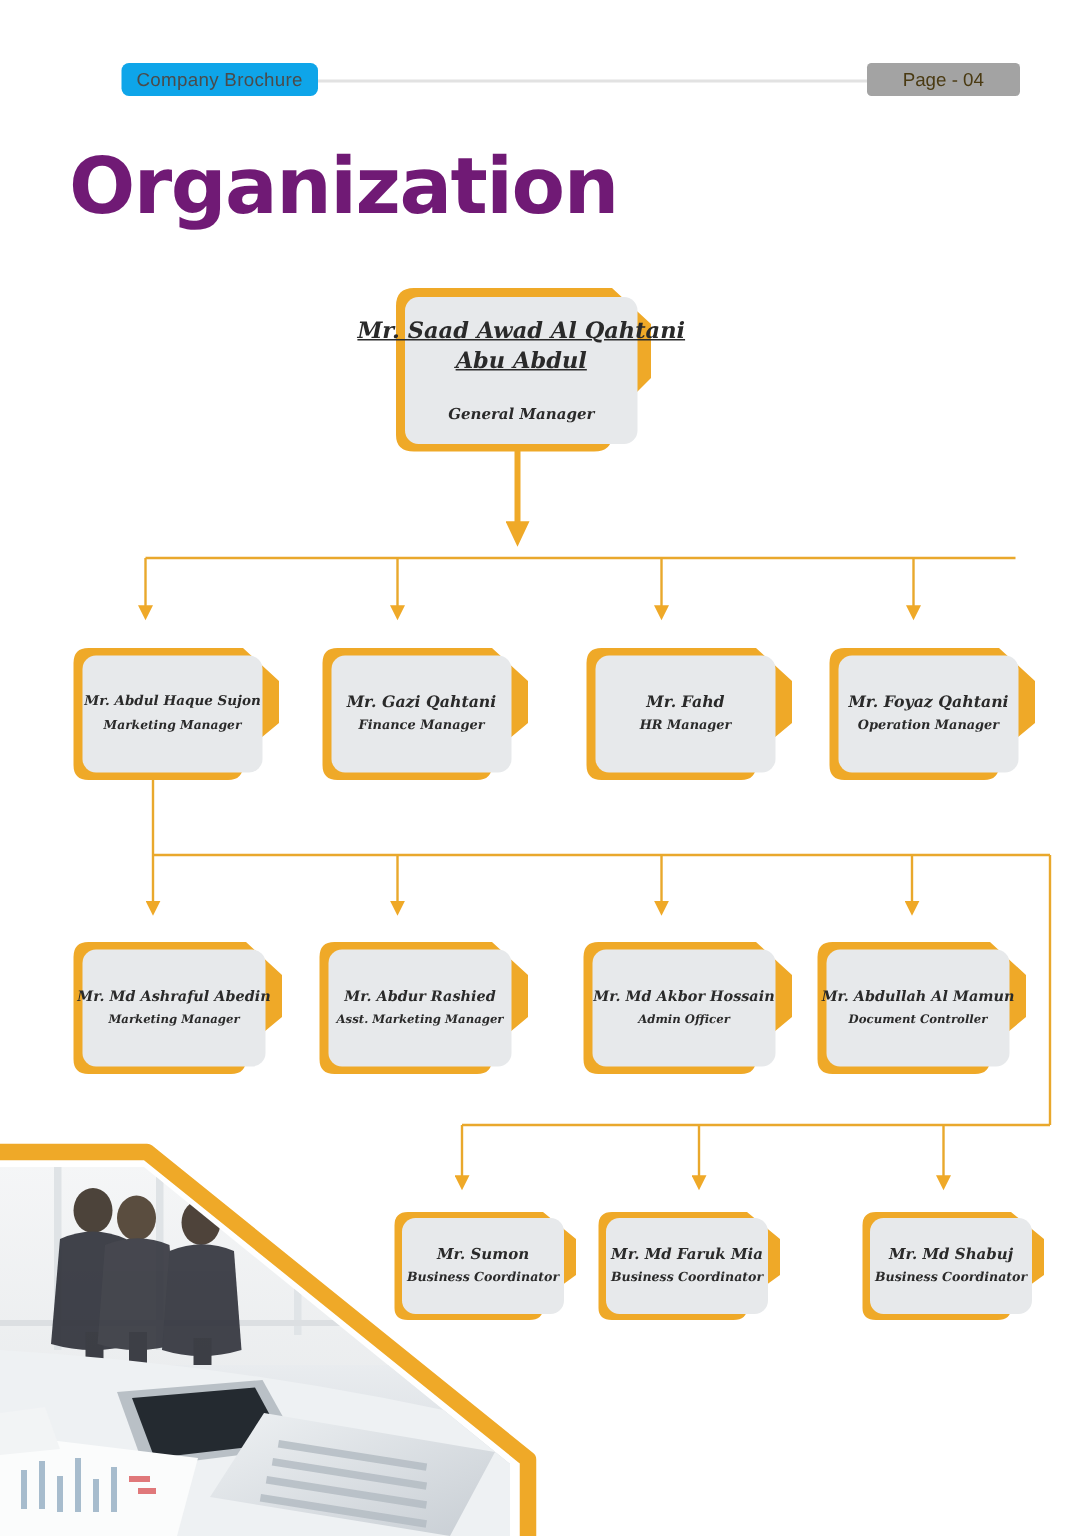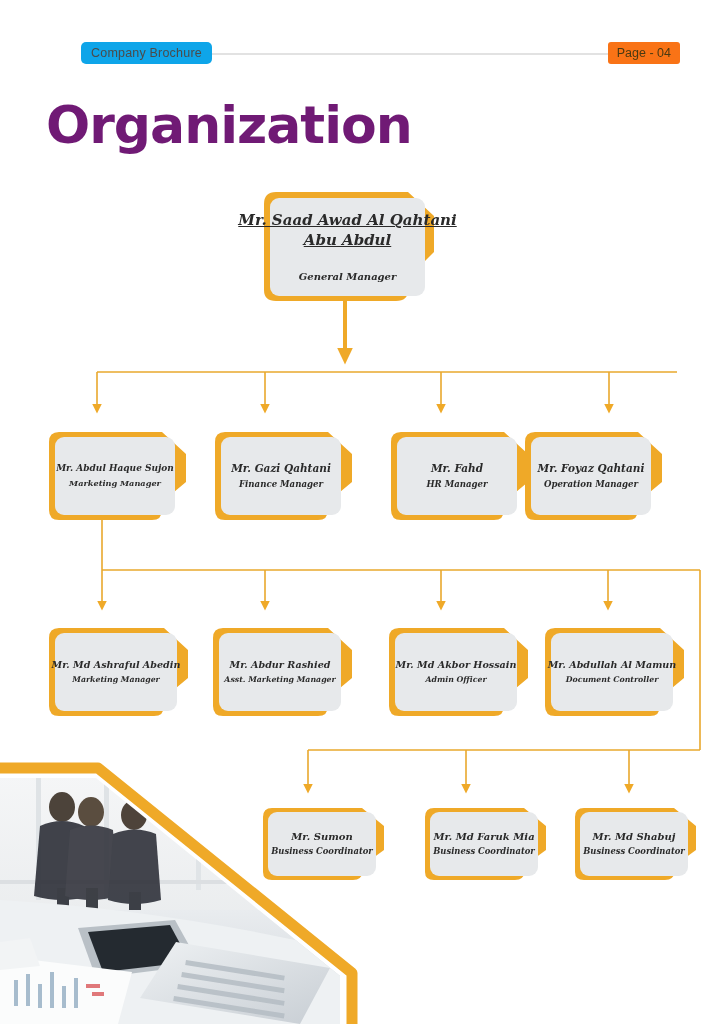--- a/index.html
+++ b/index.html
@@ -12,22 +12,22 @@
 
   
   .hdr{position:absolute;left:0;top:42px;width:724px;height:24px;}
   .hdr-rule{position:absolute;left:150px;top:11px;width:470px;height:2px;background:#e2e2e2;border-radius:1px;}
   .hdr-pill{
     position:absolute;left:42px;top:0;height:22px;padding:0 10px;
     background:#0ea5e9;border-radius:5px;display:flex;align-items:center;
     font-size:12.5px;color:#4b4b4b;letter-spacing:.2px;white-space:nowrap;margin-left:39px;
   }
   .hdr-badge{
-    position:absolute;right:44px;top:0;height:22px;padding:0 9px;
-    background:#f97316;border-radius:3px;display:flex;align-items:center;
+    position:absolute;right:44px;top:0;height:22px;padding:0 24px;
+    background:#a3a3a3;border-radius:3px;display:flex;align-items:center;
     font-size:12.5px;color:#4a3a12;white-space:nowrap;
   }
 
   
   .title{
     position:absolute;left:46px;top:95px;
     font-size:52px;font-weight:bold;color:#701a75;letter-spacing:-1px;
     font-family:"DejaVu Sans", sans-serif;
   }
   .svg-lines{position:absolute;left:0;top:0;width:724px;height:1024px;}
@@ -161,21 +161,21 @@
   <div class="node lvl2 big" style="left:386px;top:430px;">
     <svg class="back" viewBox="0 0 150 92" preserveAspectRatio="none">
       <path d="M5,12 Q5,2 15,2 L118,2 L142,24 L142,52 L118,72 L118,80 Q118,90 108,90 L15,90 Q5,90 5,80 Z" fill="#efa928"></path>
     </svg>
     <div class="panel">
       <div class="nm">Mr. Fahd</div>
       <div class="rl">HR Manager</div>
     </div>
   </div>
 
-  <div class="node lvl2 big" style="left:520px;top:430px;">
+  <div class="node lvl2 big" style="left:548px;top:430px;">
     <svg class="back" viewBox="0 0 150 92" preserveAspectRatio="none">
       <path d="M5,12 Q5,2 15,2 L118,2 L142,24 L142,52 L118,72 L118,80 Q118,90 108,90 L15,90 Q5,90 5,80 Z" fill="#efa928"></path>
     </svg>
     <div class="panel">
       <div class="nm">Mr. Foyaz Qahtani</div>
       <div class="rl">Operation Manager</div>
     </div>
   </div>
 
   <div class="node lvl3" style="left:44px;top:626px;">
@@ -296,21 +296,21 @@
   <div class="node lvl4" style="left:258px;top:806px;">
     <svg class="back" viewBox="0 0 134 76" preserveAspectRatio="none">
       <path d="M5,11 Q5,2 14,2 L104,2 L126,20 L126,44 L104,60 L104,66 Q104,74 95,74 L14,74 Q5,74 5,66 Z" fill="#efa928"></path>
     </svg>
     <div class="panel">
       <div class="nm">Mr. Sumon</div>
       <div class="rl">Business Coordinator</div>
     </div>
   </div>
 
-  <div class="node lvl4" style="left:420px;top:806px;">
+  <div class="node lvl4" style="left:394px;top:806px;">
     <svg class="back" viewBox="0 0 134 76" preserveAspectRatio="none">
       <path d="M5,11 Q5,2 14,2 L104,2 L126,20 L126,44 L104,60 L104,66 Q104,74 95,74 L14,74 Q5,74 5,66 Z" fill="#efa928"></path>
     </svg>
     <div class="panel">
       <div class="nm">Mr. Md Faruk Mia</div>
       <div class="rl">Business Coordinator</div>
     </div>
   </div>
 
   <div class="node lvl4" style="left:570px;top:806px;">

